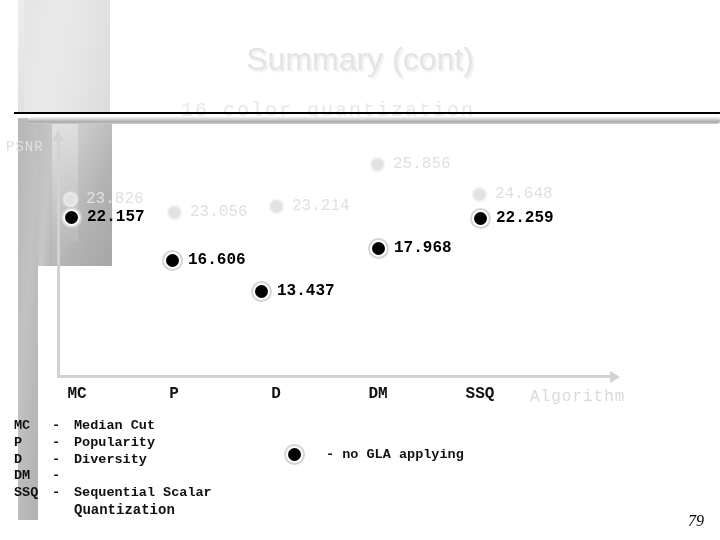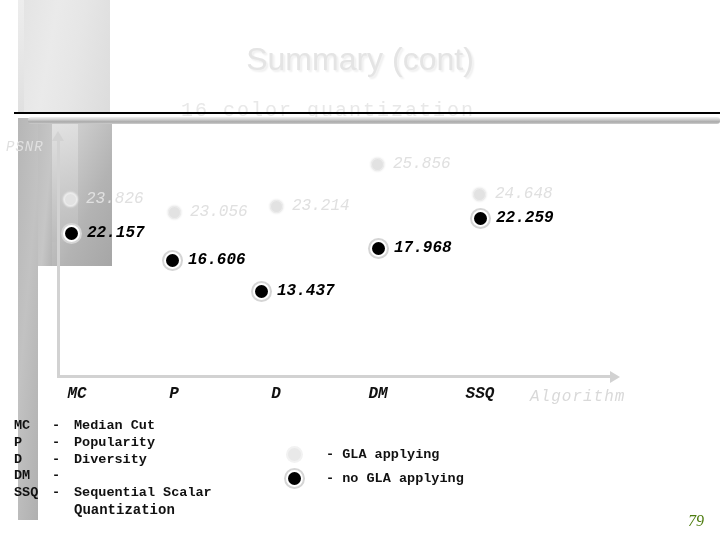--- a/index.html
+++ b/index.html
@@ -49,21 +49,21 @@
     letter-spacing:2px;
   }
   #rule-black{position:absolute;left:14px;top:112px;width:706px;height:2px;background:#000000;}
   #rule-gray{
     position:absolute;left:28px;top:117px;width:692px;height:7px;
     background:linear-gradient(180deg,#f0f0f0 0%,#d6d6d6 30%,#a9a9a9 70%,#cfcfcf 100%);
     border-radius:3px;
   }
 
   
-  #plot{position:absolute;left:0;top:0;width:720px;height:445px;font-style:italic;}
+  #plot{position:absolute;left:0;top:0;width:720px;height:445px;}
 
   #y-axis{position:absolute;left:57px;top:138px;width:3px;height:240px;background:#d2d2d2;}
   #y-arrow{
     position:absolute;left:52px;top:131px;width:0;height:0;
     border-left:6px solid transparent;border-right:6px solid transparent;
     border-bottom:10px solid #d2d2d2;
   }
   #x-axis{position:absolute;left:57px;top:375px;width:555px;height:3px;background:#d2d2d2;}
   #x-arrow{
     position:absolute;left:610px;top:371px;width:0;height:0;
@@ -111,21 +111,21 @@
   #series-legend{position:absolute;left:288px;top:444px;}
   .sl-row{display:flex;align-items:center;height:20px;margin-bottom:4px;}
   .sl-dot{width:13px;height:13px;border-radius:50%;flex:none;margin-right:25px;}
   .sl-dot.gla{background:#e9e9e9;box-shadow:0 0 0 2px #f2f2f2;}
   .sl-dot.nogla{background:#000000;box-shadow:0 0 0 2px #ffffff,0 0 0 4px #d5d5d5;}
   .sl-txt{font-family:"Liberation Mono",monospace;font-size:13.5px;font-weight:bold;color:#111;
           white-space:nowrap;}
 
   #page-number{
     position:absolute;right:16px;top:512px;
-    font-family:"Liberation Serif",serif;font-style:italic;font-size:16px;color:#4d7c0f;
+    font-family:"Liberation Serif",serif;font-style:italic;font-size:16px;color:#000000;
   }
 </style>
 </head>
 <body>
 
 <div id="slide">
 
   <div class="deco" id="deco-top-block"></div>
   <div class="deco" id="deco-top-thin"></div>
   <div class="deco" id="deco-left-col"></div>
@@ -167,21 +167,21 @@
     </div>
     <div class="dp gla" style="left:371px;top:155px;">
       <span class="dot gla"></span>
       <span class="val">25.856</span>
     </div>
     <div class="dp gla" style="left:473px;top:185px;">
       <span class="dot gla"></span>
       <span class="val">24.648</span>
     </div>
 
-    <div class="dp nogla" style="left:65px;top:224px;">
+    <div class="dp nogla" style="left:65px;top:208px;">
       <span class="dot nogla"></span>
       <span class="val">22.157</span>
     </div>
     <div class="dp nogla" style="left:166px;top:251px;">
       <span class="dot nogla"></span>
       <span class="val">16.606</span>
     </div>
     <div class="dp nogla" style="left:255px;top:282px;">
       <span class="dot nogla"></span>
       <span class="val">13.437</span>
@@ -218,24 +218,20 @@
     </div>
     <div class="ab-row">
       <span class="ab-key">SSQ</span>
       <span class="ab-dash">-</span>
       <span class="ab-txt">Sequential Scalar</span>
     </div>
     <div class="ab-cont">Quantization</div>
   </div>
 
   <div id="series-legend">
-    <div class="sl-row">
-      <span class="sl-dot gla"></span>
-      <span class="sl-txt"><span>-</span>&nbsp;<span>GLA applying</span></span>
-    </div>
     <div class="sl-row">
       <span class="sl-dot nogla"></span>
       <span class="sl-txt"><span>-</span>&nbsp;<span>no GLA applying</span></span>
     </div>
   </div>
 
   <div id="page-number">79</div>
 </div>
 
 </body></html>

